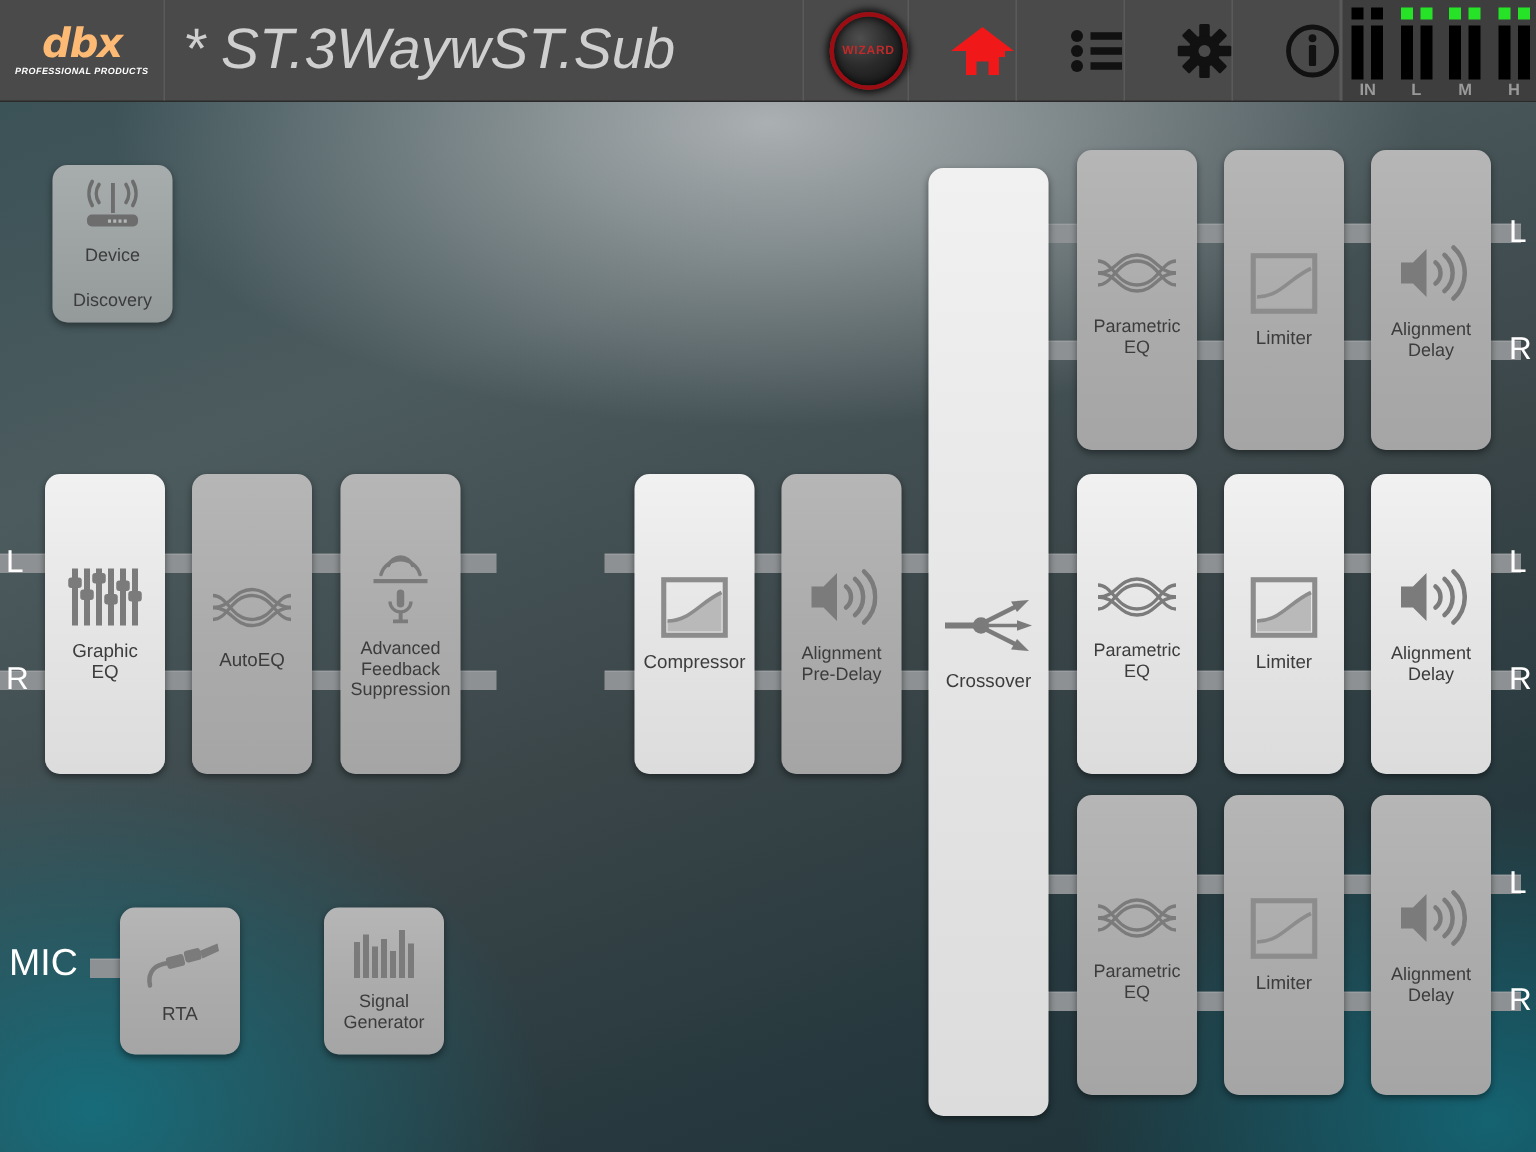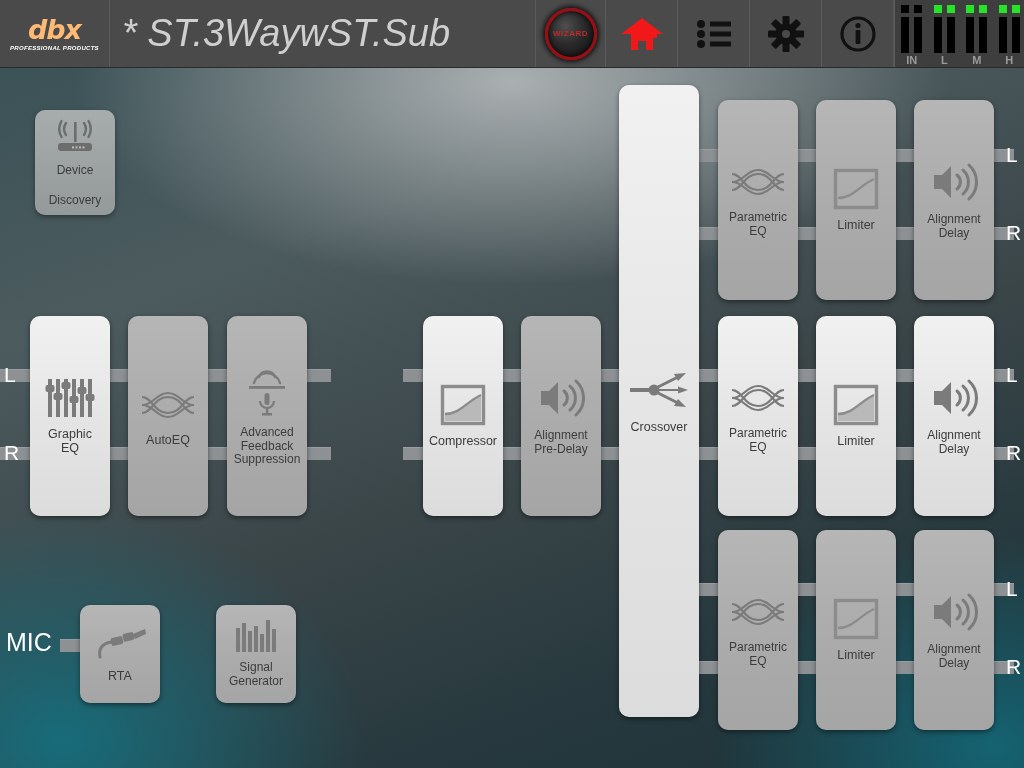--- a/index.html
+++ b/index.html
@@ -40,21 +40,21 @@
     overflow:hidden;
     font-style:italic;
   }
   #preset-title{
     font-size:38px; color:#cfcfcf; font-weight:normal;
     white-space:nowrap;
     font-family:"Liberation Sans", sans-serif;
   }
   .hdr-btn{
     width:72px; flex:0 0 72px; display:flex; align-items:center;
-    justify-content:center; border-right:1px solid #5a5a5a;
+    justify-content:flex-end; border-right:1px solid #5a5a5a;
     cursor:pointer;
   }
   #wizard-cell{ width:70px; flex:0 0 70px; }
   .wizard-knob{
     width:52px; height:52px; border-radius:50%;
     background:radial-gradient(circle at 38% 32%, #4e4e4e 0%, #2a2a2a 45%, #101010 100%);
     border:3px solid #9b0d12;
     box-shadow:0 0 5px 2px rgba(0,0,0,.8), inset 0 0 6px rgba(0,0,0,.9);
     display:flex; align-items:center; justify-content:center;
   }
@@ -399,21 +399,21 @@
           <path d="M27 15 a9 9 0 0 1 0 14"></path>
           <path d="M33 10 a16 16 0 0 1 0 24"></path>
           <path d="M39 5 a23 23 0 0 1 0 34"></path>
         </g>
       </svg>
     </span>
     <div class="blabel">Alignment</div>
     <div class="blabel" style="margin-top:0">Pre-Delay</div>
   </div>
 
-  <div class="block on" style="left:619px; top:17px; width:80px; height:632px;">
+  <div class="block on" style="left:619px; top:44px; width:80px; height:632px;">
     <span class="icon">
       <svg width="62" height="44" viewBox="0 0 62 44">
         <circle cx="26" cy="22" r="5.5" fill="#7b7b7b"></circle>
         <rect x="2" y="20" width="24" height="4" fill="#7b7b7b"></rect>
         <g stroke="#7b7b7b" fill="none" stroke-linecap="round">
           <path d="M28 20 L52 8" stroke-width="3"></path>
           <path d="M28 22 L54 22" stroke-width="2.2"></path>
           <path d="M28 24 L52 36" stroke-width="3"></path>
         </g>
         <polygon points="58,5 46,6 50,13" fill="#7b7b7b"></polygon>

